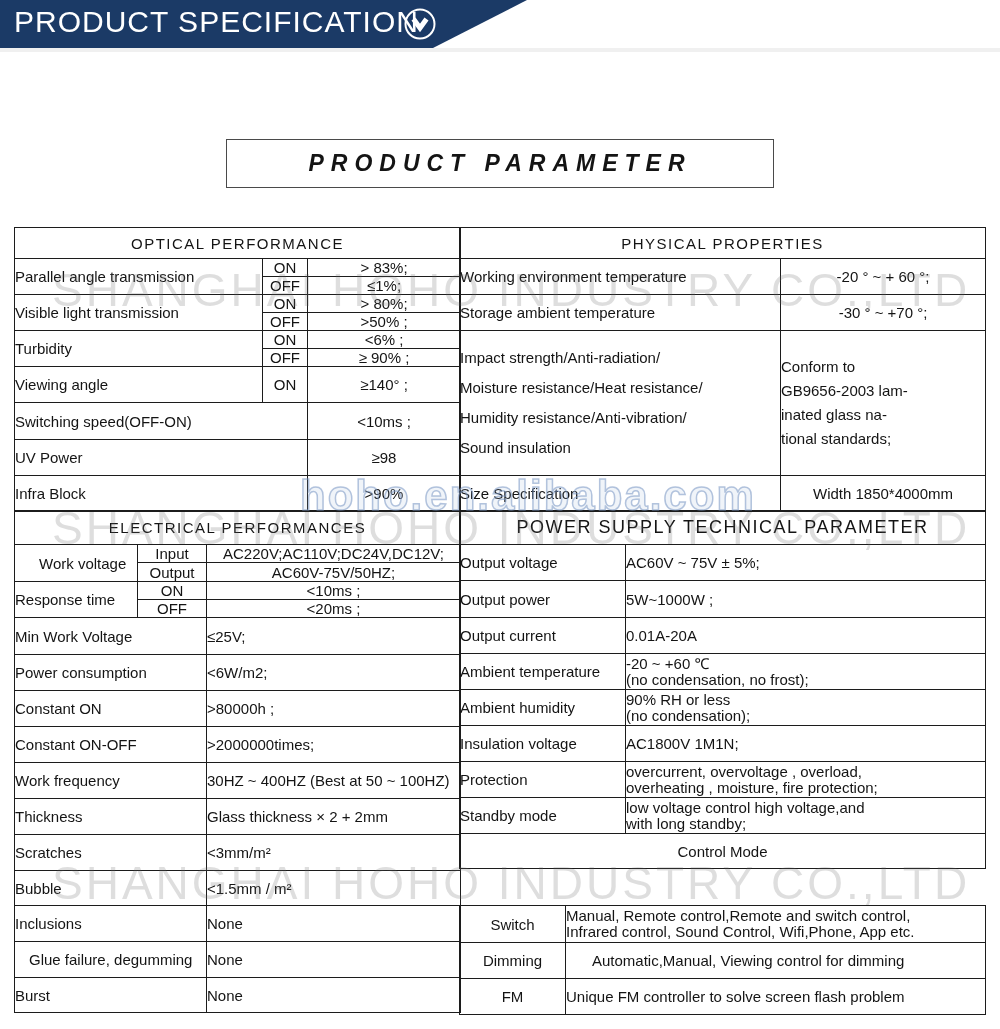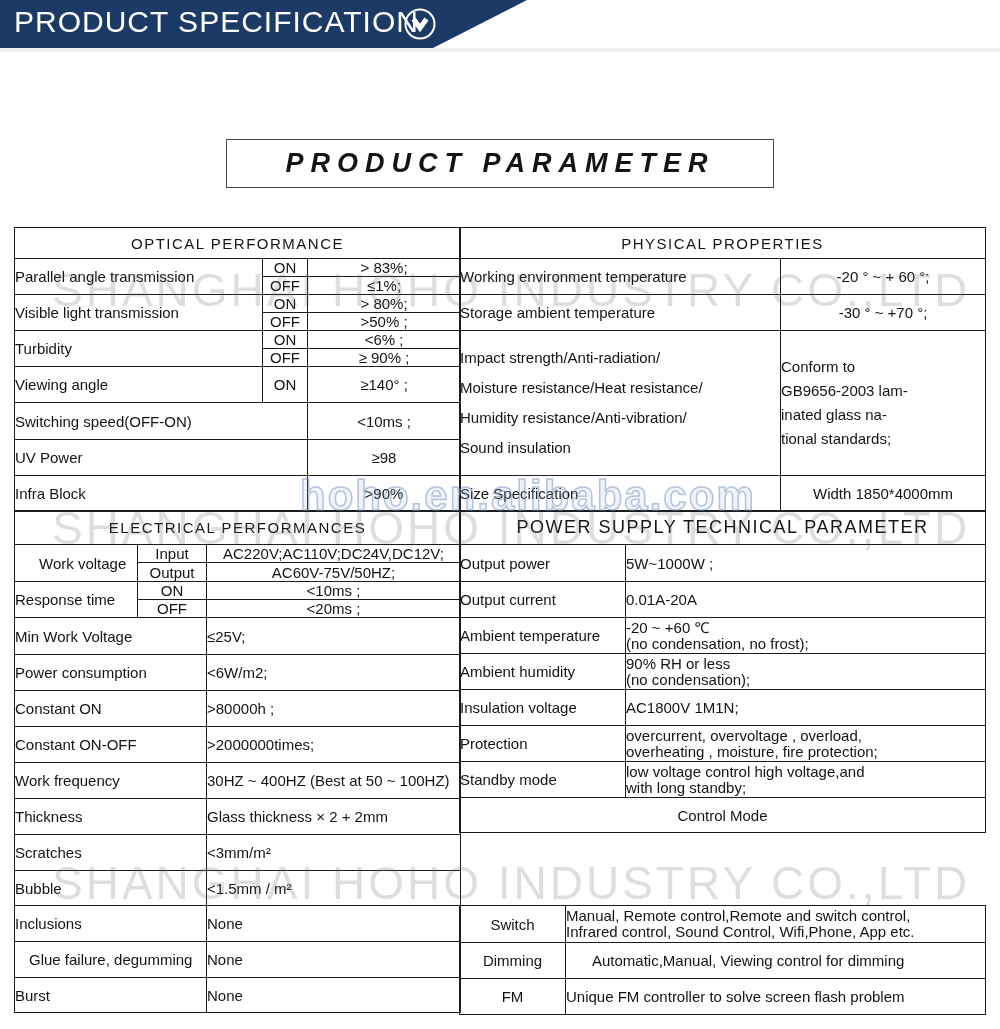--- a/index.html
+++ b/index.html
@@ -18,21 +18,21 @@
     letter-spacing:1px; font-weight:500; white-space:nowrap;
   }
   .banner-icon { position:absolute; left:403px; top:7px; width:34px; height:34px; }
   .banner-shadow { position:absolute; left:0; top:48px; width:1000px; height:4px; background:#f0f0f0; }
   
   .param-box {
     position:absolute; left:226px; top:139px; width:546px; height:47px;
     border:1px solid #4a4a4a; display:flex; align-items:center; justify-content:center;
   }
   .param-title {
-    font-style:italic; font-weight:bold; font-size:27px; letter-spacing:7px; white-space:nowrap;
+    font-style:italic; font-weight:bold; font-size:23px; letter-spacing:7px; white-space:nowrap;
   }
   
   .tbl { position:absolute; border-collapse:collapse; table-layout:fixed; }
   .tbl td {
     border:1px solid #1c1c1c; padding:0; vertical-align:middle;
     font-size:15px; color:#141414; overflow:hidden;
   }
   .sec  { text-align:center; font-size:19px; letter-spacing:1.5px; }
   .lbl  { padding-left:18px; }
   .st   { text-align:center; font-size:13.5px; }
@@ -251,20 +251,24 @@
 
 <table class="tbl" style="left:459px; top:510px; width:526px;">
   <colgroup>
       <col style="width:166px">
       <col style="width:360px">
     </colgroup>
   <tbody>
       <tr style="height:34px">
         <td colspan="2" class="sec" style="font-size:18px">POWER SUPPLY TECHNICAL PARAMETER</td>
       </tr>
+  <tr style="height:36px">
+    <td class="lblr">Output voltage</td>
+    <td class="valr">AC60V ~ 75V ± 5%;</td>
+  </tr>
   <tr style="height:37px">
     <td class="lblr">Output power</td>
     <td class="valr">5W~1000W ;</td>
   </tr>
   <tr style="height:36px">
     <td class="lblr">Output current</td>
     <td class="valr">0.01A-20A</td>
   </tr>
   <tr style="height:36px">
     <td class="lblr sm">Ambient temperature</td>

